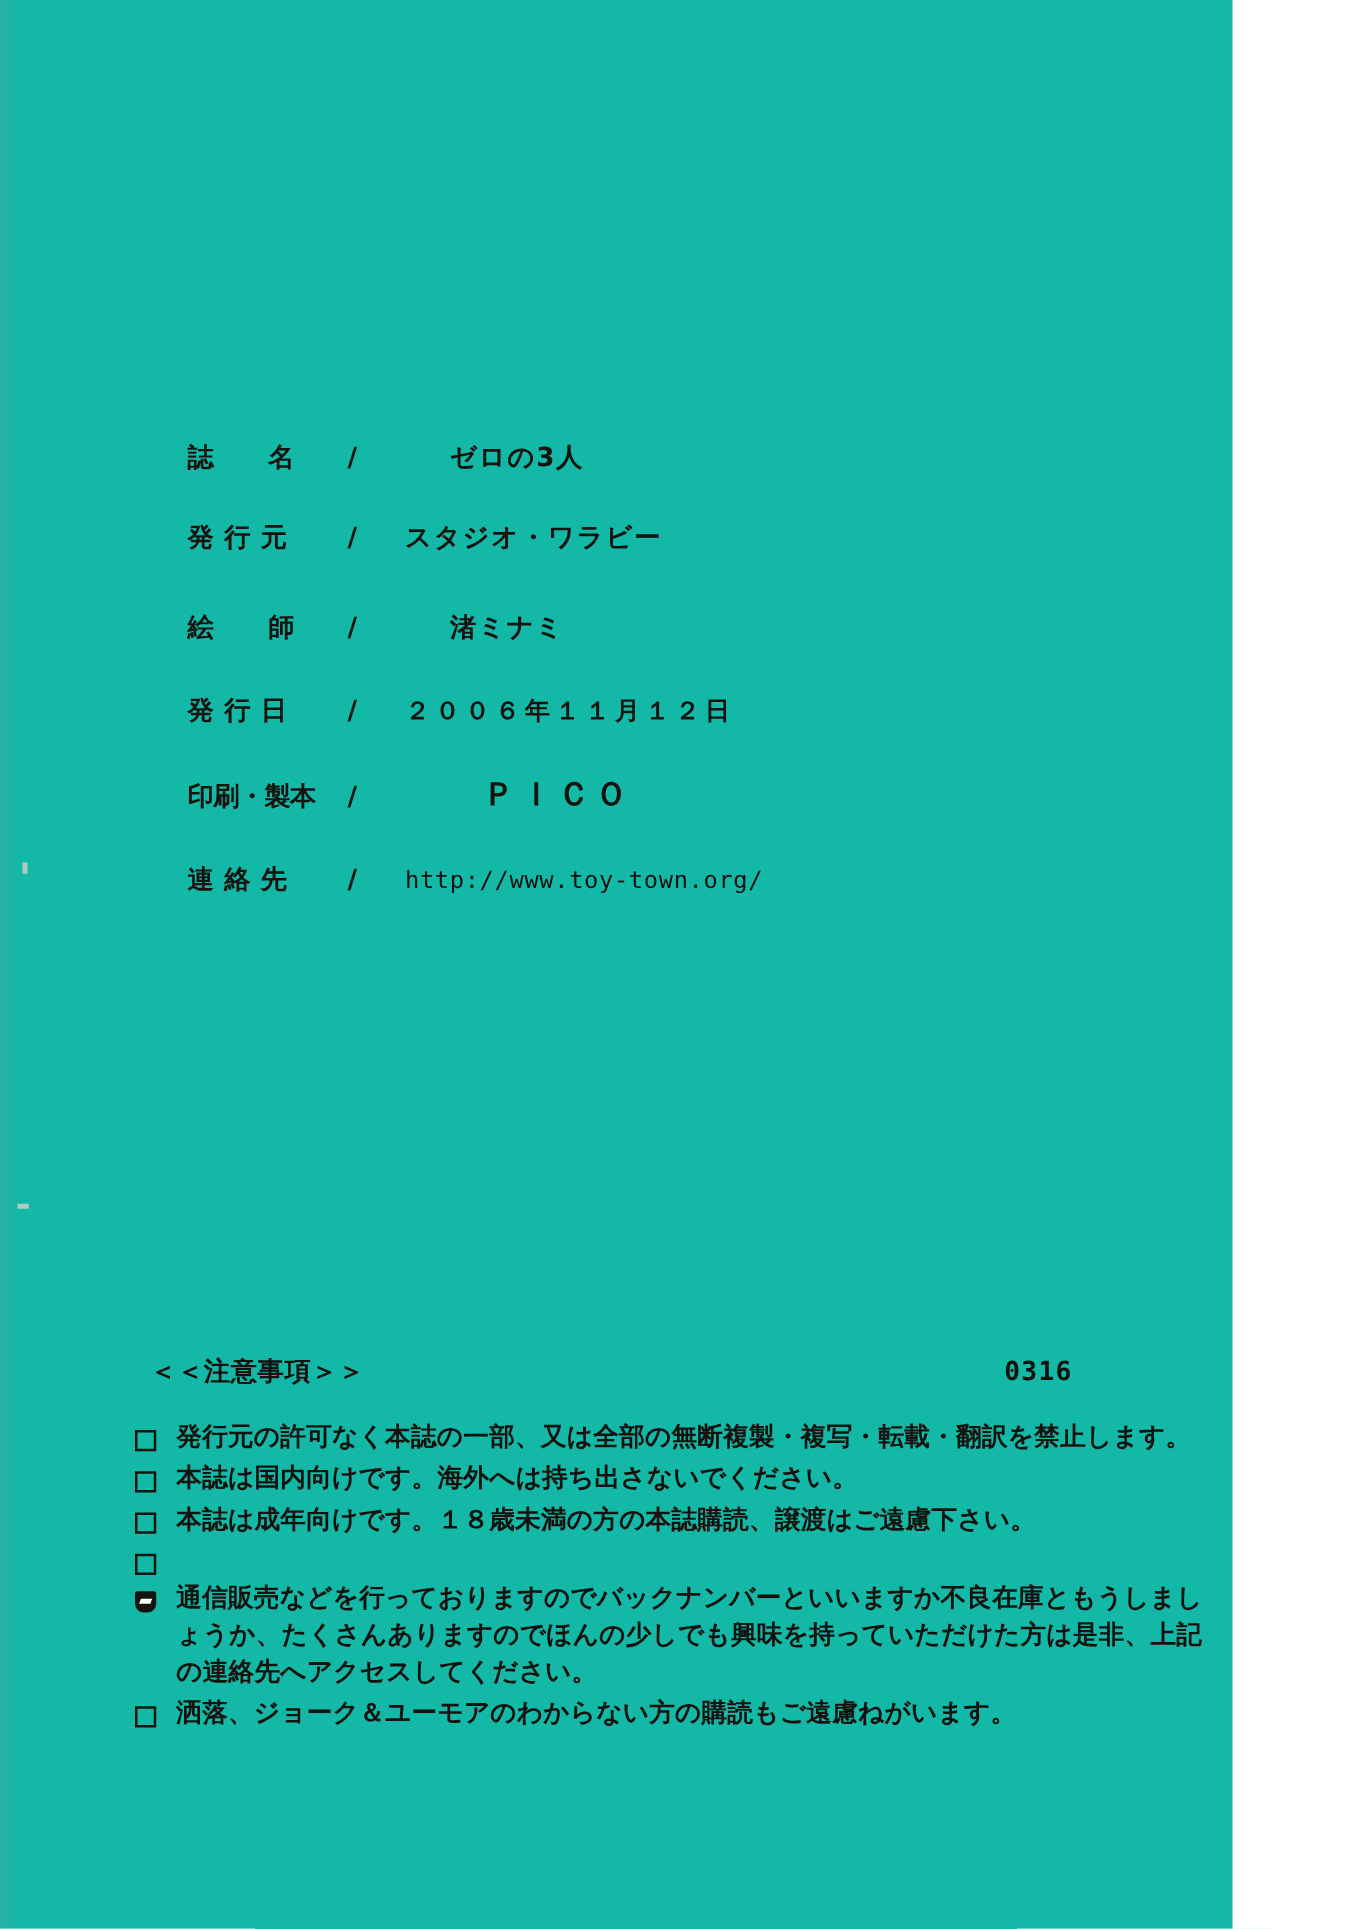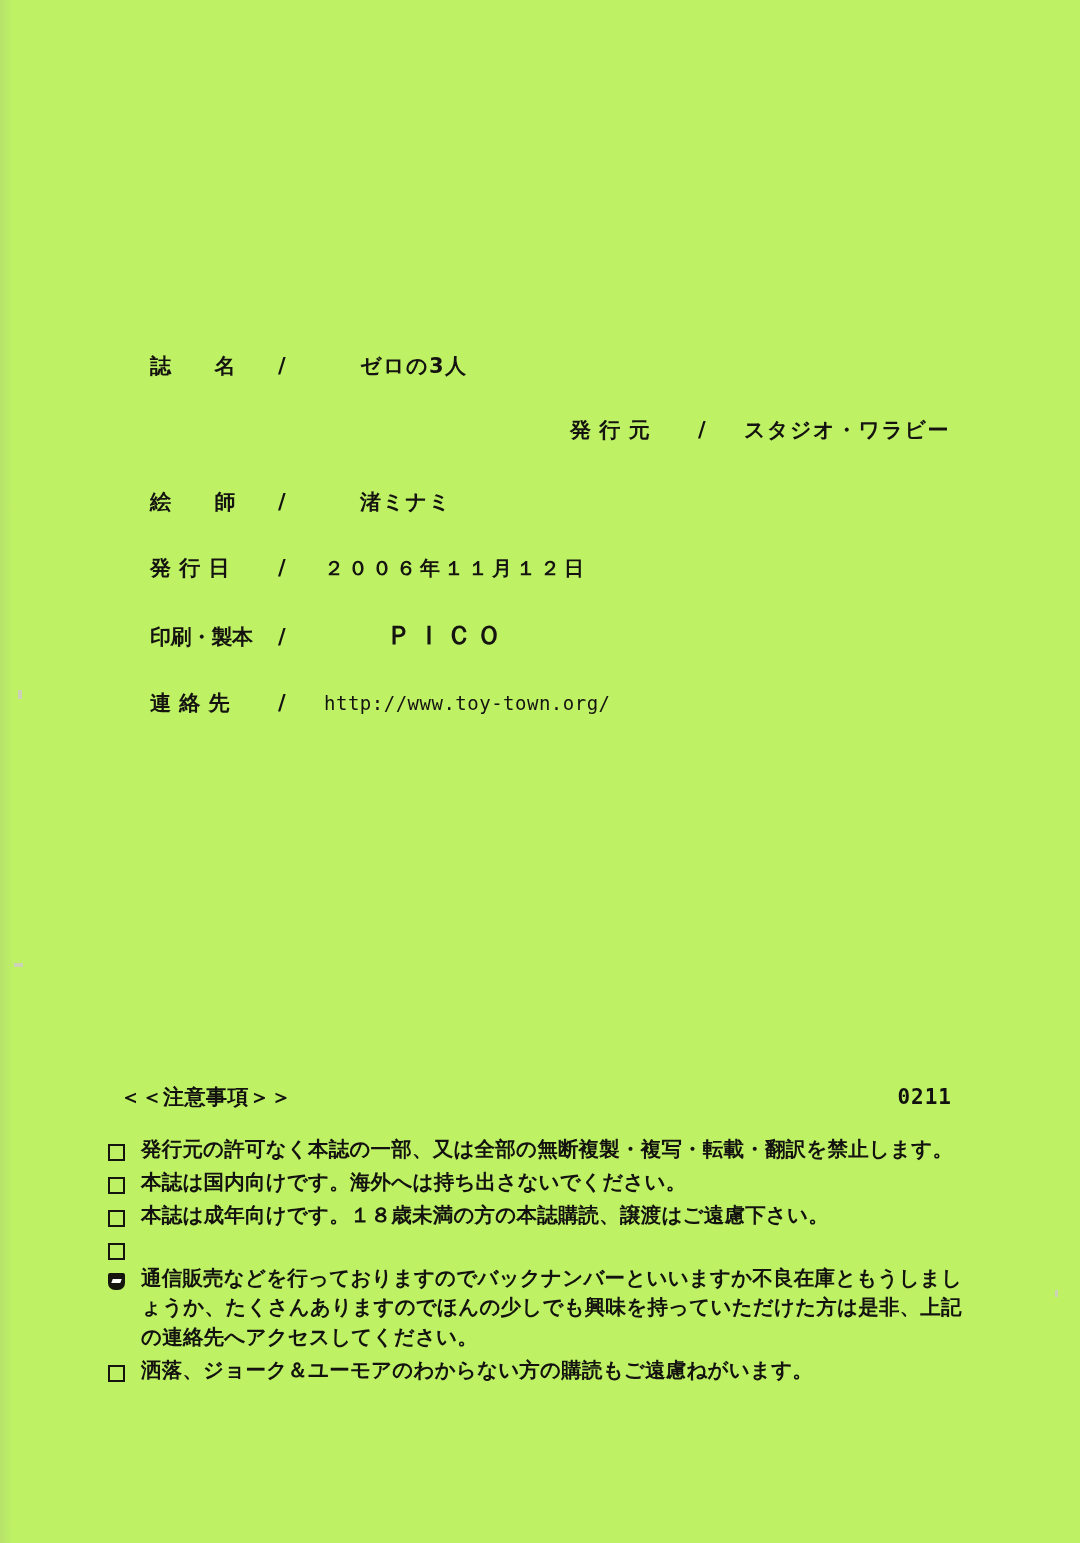--- a/index.html
+++ b/index.html
@@ -2,42 +2,42 @@
 <html><head>
 <meta charset="utf-8">
 <style>
   html, body {
     margin: 0;
     padding: 0;
     background: #ffffff;
   }
   .page {
     position: relative;
-    width: 1080px;
+    width: 986px;
     height: 1543px;
-    background: #bef264;
+    background: #14b8a6;
     font-family: "DejaVu Sans", sans-serif;
     color: #12110f;
     overflow: hidden;
   }
 
   
   .colophon {
     position: absolute;
     left: 150px;
     top: 352px;
     width: 800px;
   }
   .colo-row {
     display: flex;
     align-items: baseline;
     margin-bottom: 36px;
     white-space: pre;
   }
-  .colo-row:nth-child(2) { margin-bottom: 44px; justify-content: flex-end; }
+  .colo-row:nth-child(2) { margin-bottom: 44px; }
   .colo-row:nth-child(3) { margin-bottom: 38px; margin-top: 36px; }
   .colo-label {
     width: 128px;
     font-size: 21px;
     letter-spacing: 0.5px;
     font-weight: 600;
     color: #141310;
   }
   .colo-label.tight {
     letter-spacing: -0.5px;
@@ -194,21 +194,21 @@
 
     <div class="colo-row">
       <span class="colo-label">連 絡 先</span>
       <span class="colo-sep">/</span>
       <span class="colo-value mono">http://www.toy-town.org/</span>
     </div>
 
   </div>
 
   <div class="notes-head">＜＜注意事項＞＞</div>
-  <div class="page-number">0211</div>
+  <div class="page-number">0316</div>
 
   <div class="notes-list">
 
     <div class="note-item">
       <span class="note-box"></span>
       <span class="note-text">発行元の許可なく本誌の一部、又は全部の無断複製・複写・転載・翻訳を禁止します。</span>
     </div>
 
     <div class="note-item">
       <span class="note-box"></span>

